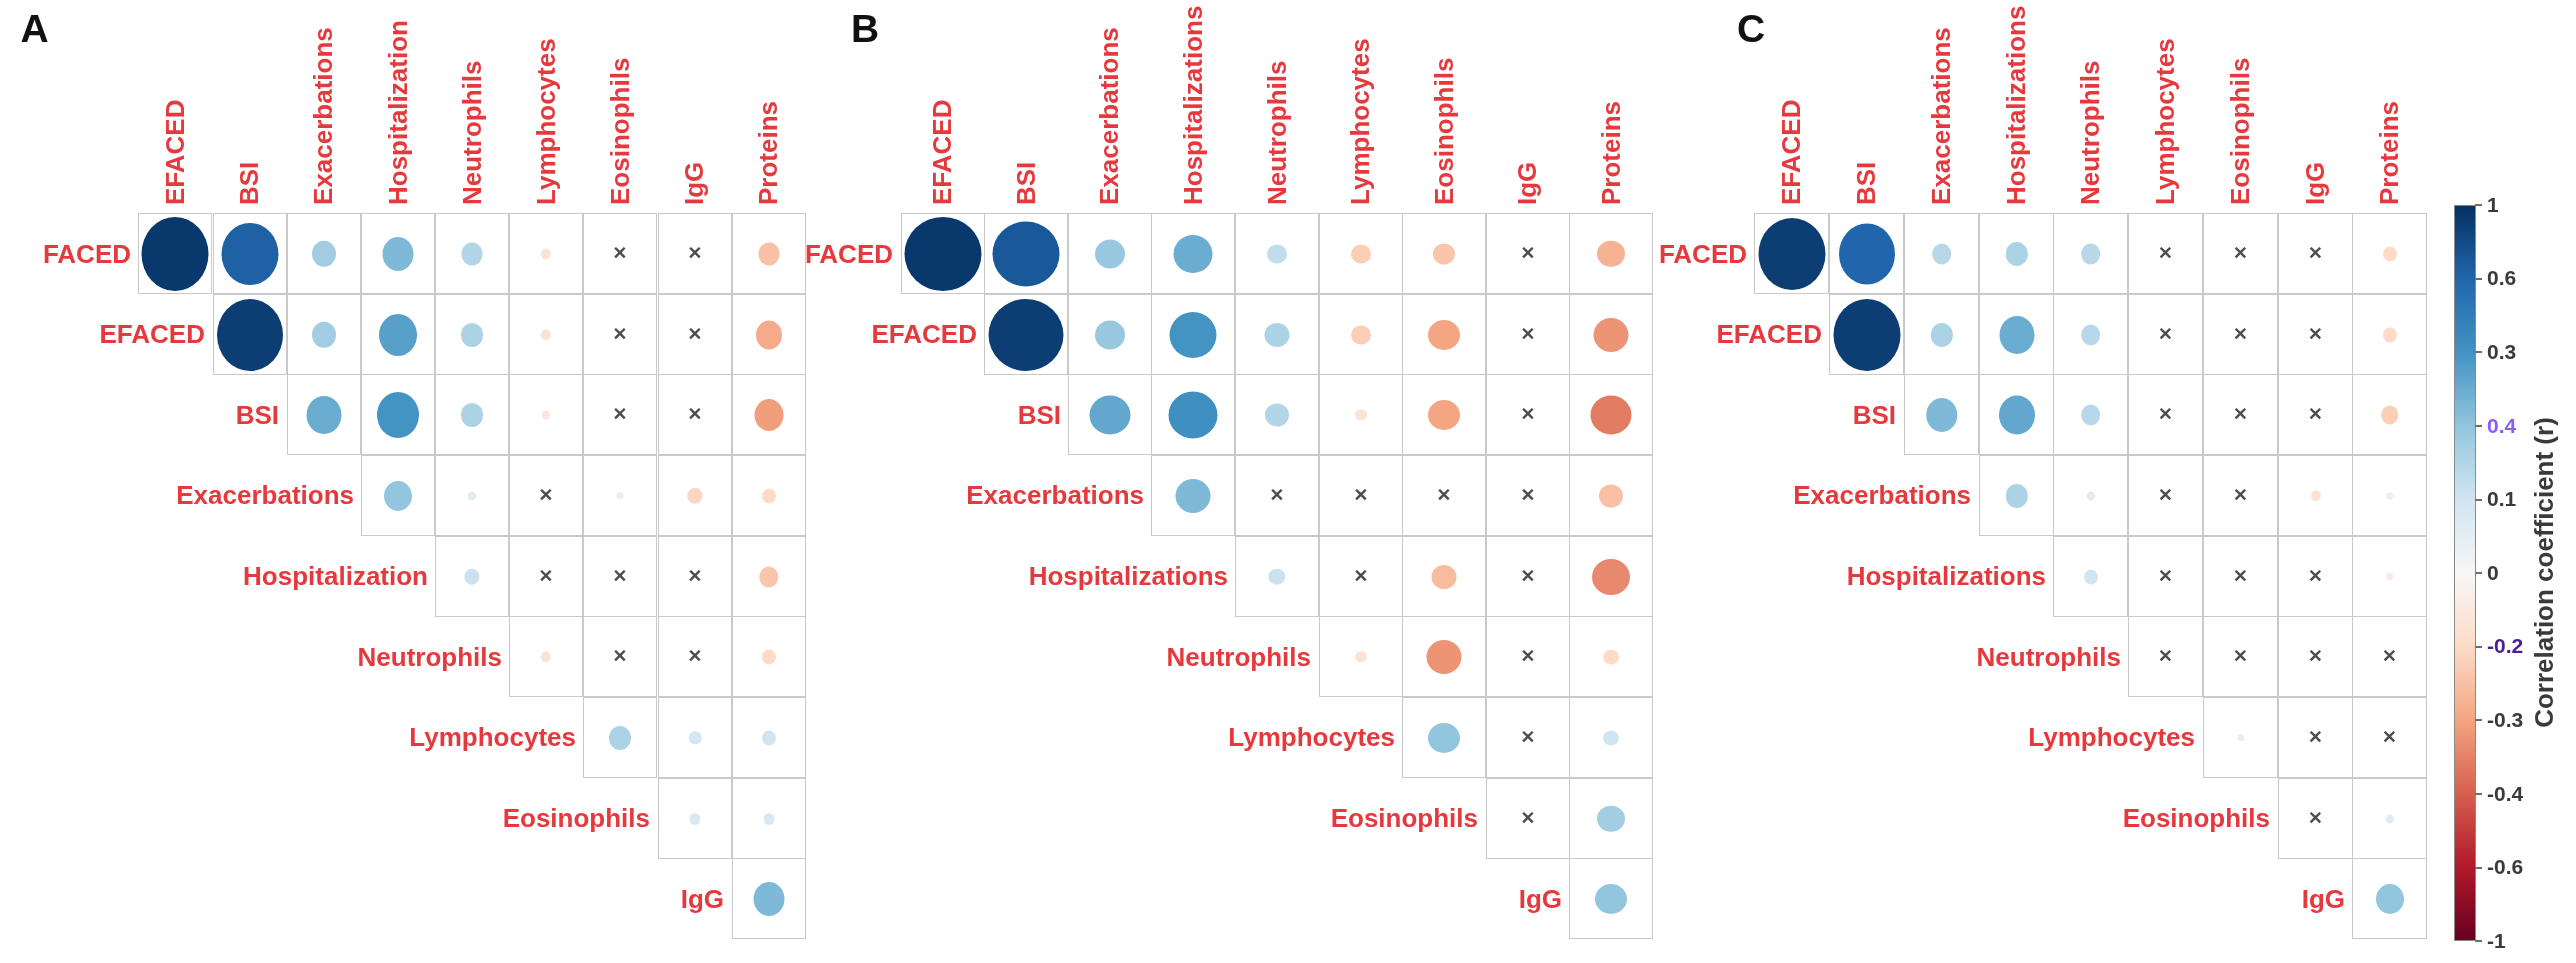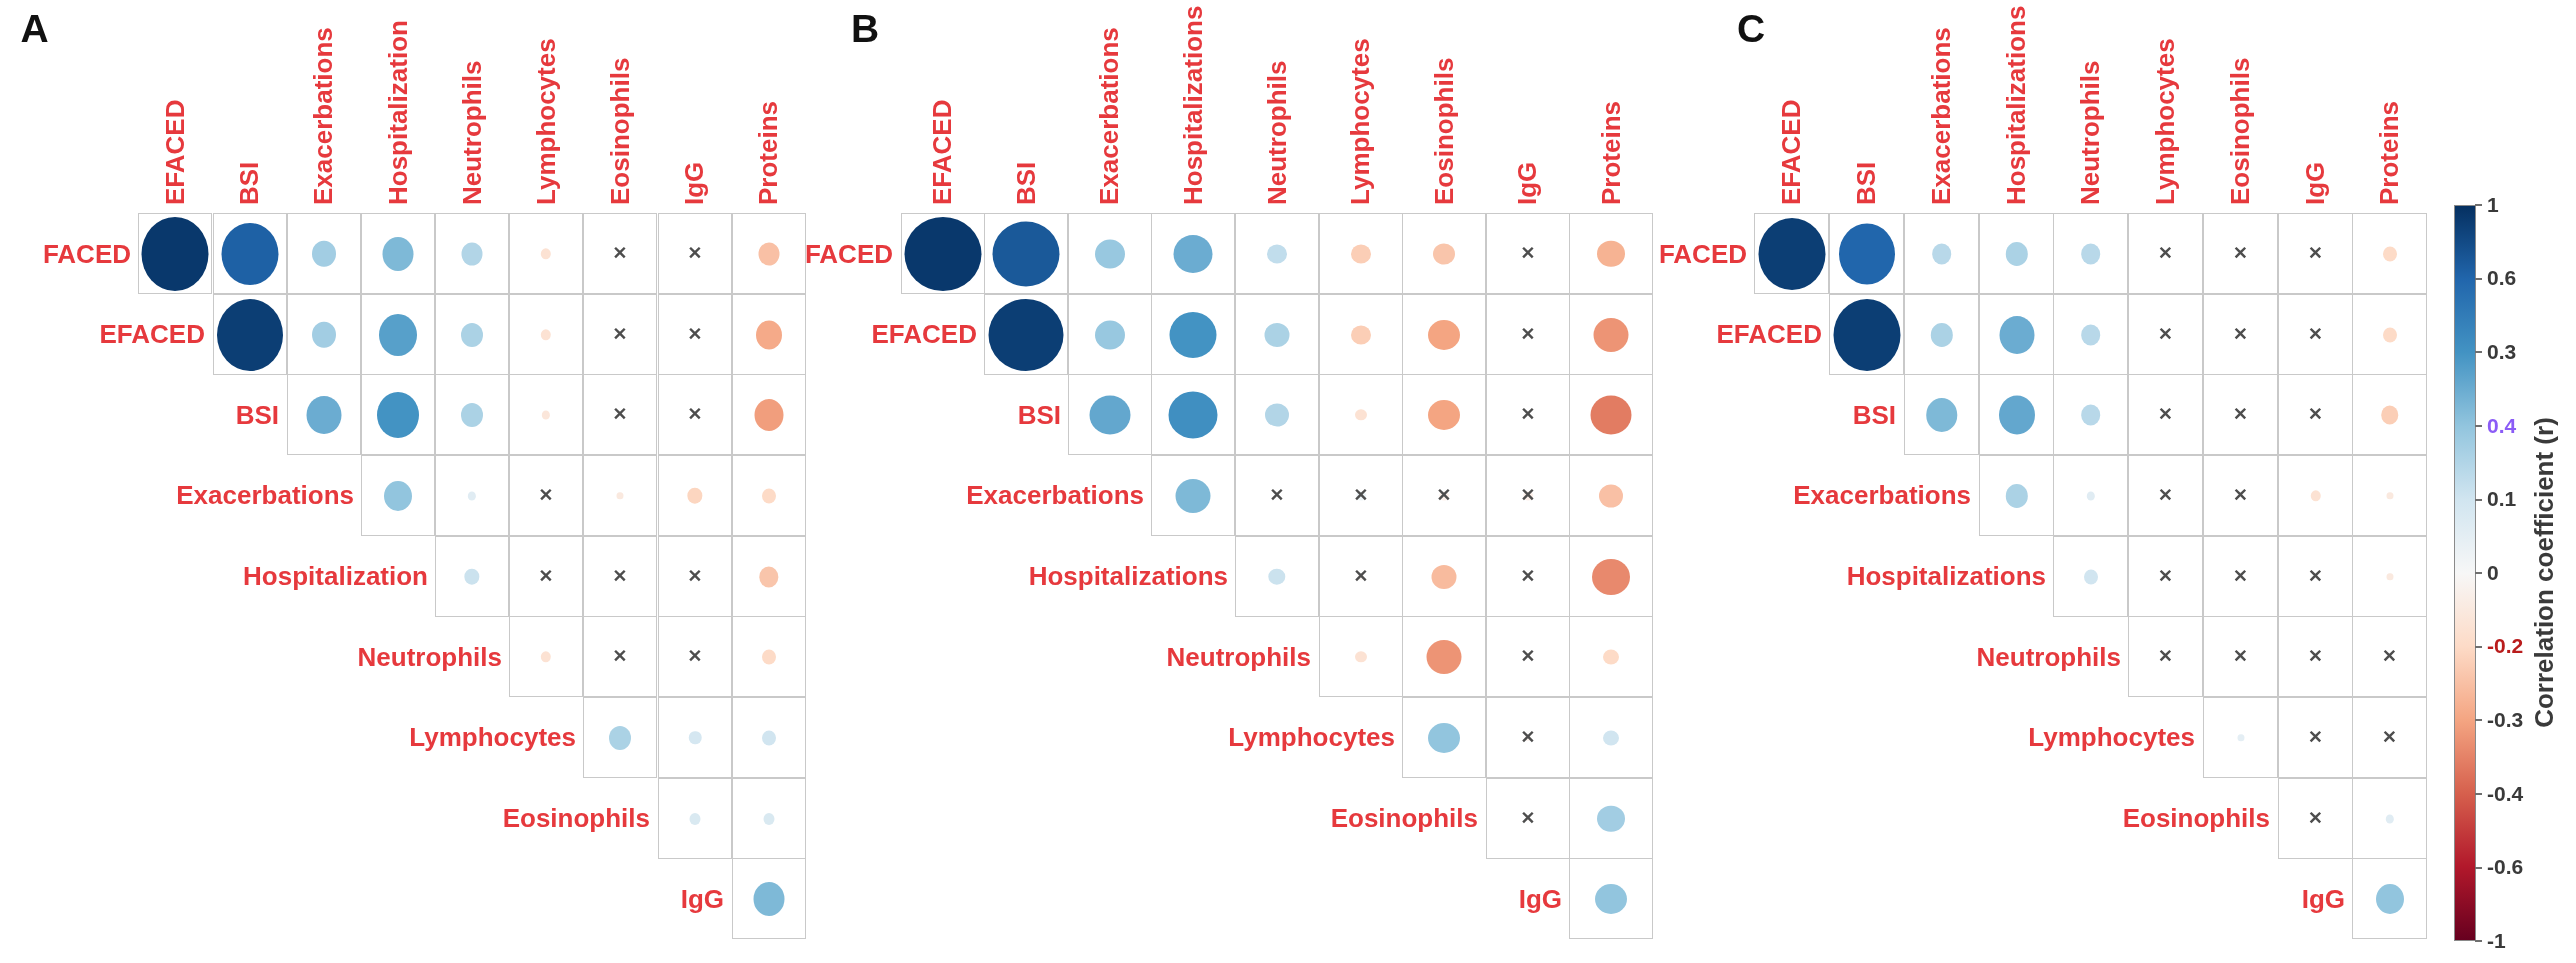--- a/index.html
+++ b/index.html
@@ -555,21 +555,21 @@
         <div class="cbticklabel" style="left: 2487px; top: 265px; color: rgb(58, 58, 58);">0.6</div>
         <div class="cbtick" style="left: 2475px; top: 351px; background: rgb(111, 111, 111);"></div>
         <div class="cbticklabel" style="left: 2487px; top: 339px; color: rgb(58, 58, 58);">0.3</div>
         <div class="cbtick" style="left: 2475px; top: 425px; background: rgb(111, 111, 111);"></div>
         <div class="cbticklabel" style="left: 2487px; top: 413px; color: #8b5cf6;">0.4</div>
         <div class="cbtick" style="left: 2475px; top: 499px; background: rgb(111, 111, 111);"></div>
         <div class="cbticklabel" style="left: 2487px; top: 486px; color: rgb(58, 58, 58);">0.1</div>
         <div class="cbtick" style="left: 2475px; top: 572px; background: rgb(111, 111, 111);"></div>
         <div class="cbticklabel" style="left: 2487px; top: 560px; color: rgb(58, 58, 58);">0</div>
         <div class="cbtick" style="left: 2475px; top: 646px; background: rgb(111, 111, 111);"></div>
-        <div class="cbticklabel" style="left: 2487px; top: 633px; color: #b91c1c;">-0.2</div>
+        <div class="cbticklabel" style="left: 2487px; top: 633px; color: #4c1d95;">-0.2</div>
         <div class="cbtick" style="left: 2475px; top: 719px; background: rgb(111, 111, 111);"></div>
         <div class="cbticklabel" style="left: 2487px; top: 707px; color: rgb(58, 58, 58);">-0.3</div>
         <div class="cbtick" style="left: 2475px; top: 793px; background: rgb(111, 111, 111);"></div>
         <div class="cbticklabel" style="left: 2487px; top: 781px; color: rgb(58, 58, 58);">-0.4</div>
         <div class="cbtick" style="left: 2475px; top: 867px; background: rgb(111, 111, 111);"></div>
         <div class="cbticklabel" style="left: 2487px; top: 854px; color: rgb(58, 58, 58);">-0.6</div>
         <div class="cbtick" style="left: 2475px; top: 940px; background: rgb(111, 111, 111);"></div>
         <div class="cbticklabel" style="left: 2487px; top: 928px; color: rgb(58, 58, 58);">-1</div>
       </div>
     <div id="colorbar-title" style="left: 2338px; top: 556px; color: rgb(58, 58, 58);">Correlation coefficient (r)</div>

